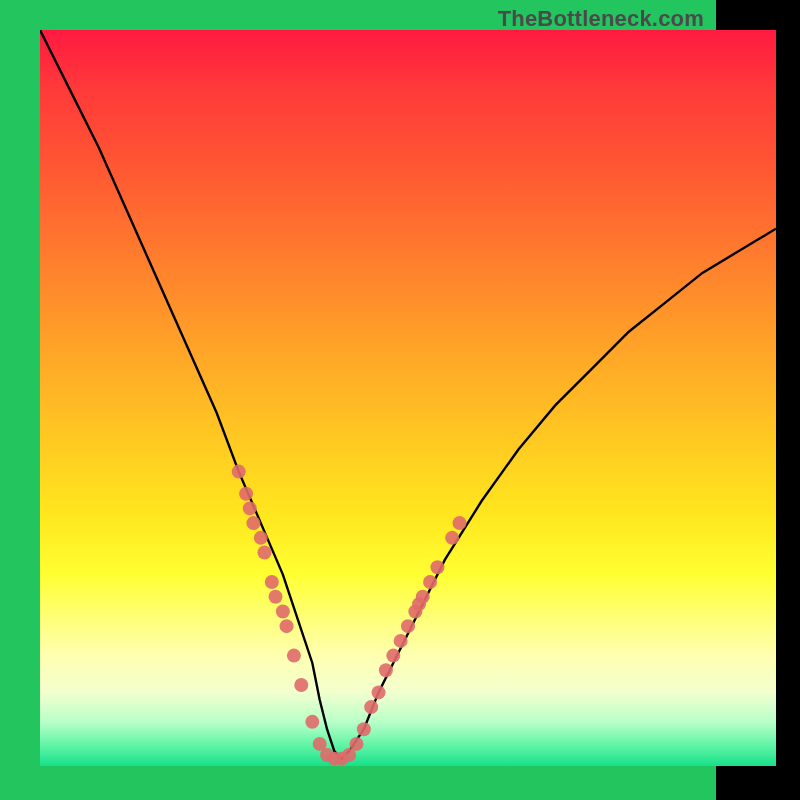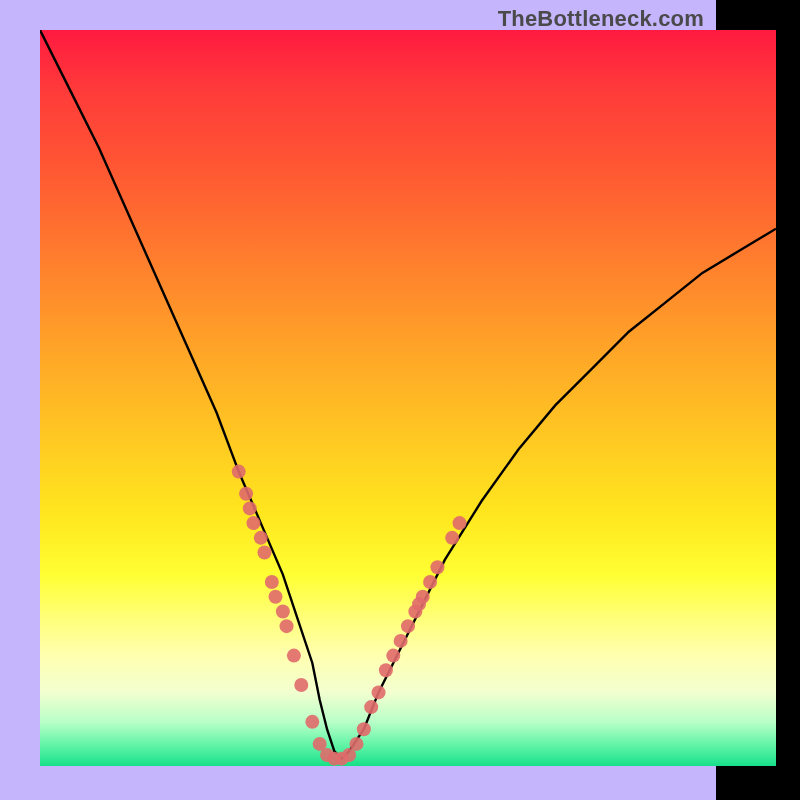--- a/index.html
+++ b/index.html
@@ -10,21 +10,21 @@
     background: #000;
     overflow: hidden;
     font-family: Arial, Helvetica, sans-serif;
   }
   .frame {
     position: absolute;
     left: 0;
     top: 0;
     width: 716px;
     height: 800px;
-    background: #c4b5fd;
+    background: #22c55e;
   }
   .plot {
     position: absolute;
     left: 40px;
     top: 30px;
     width: 736px;
     height: 736px;
     background: linear-gradient(to bottom,
       #ff1a40 0%,
       #ff3a3a 8%,

